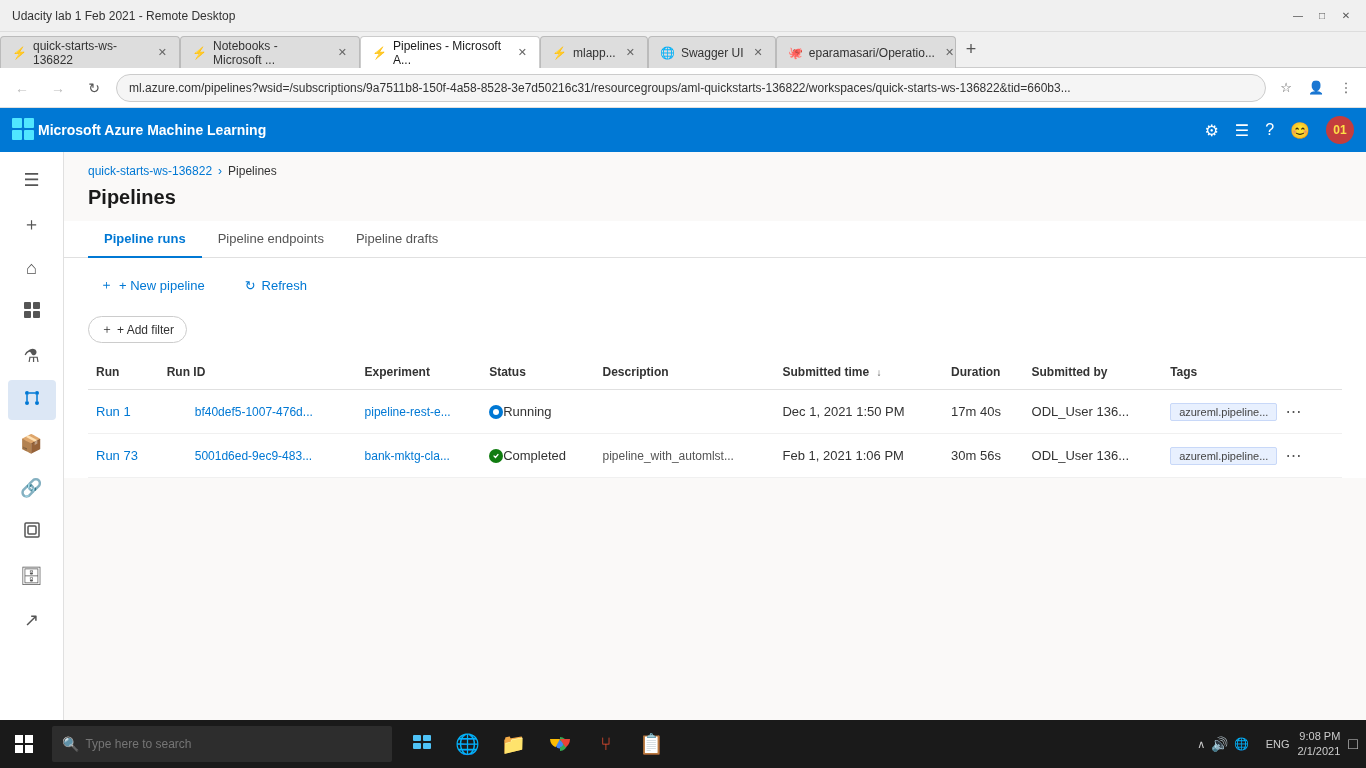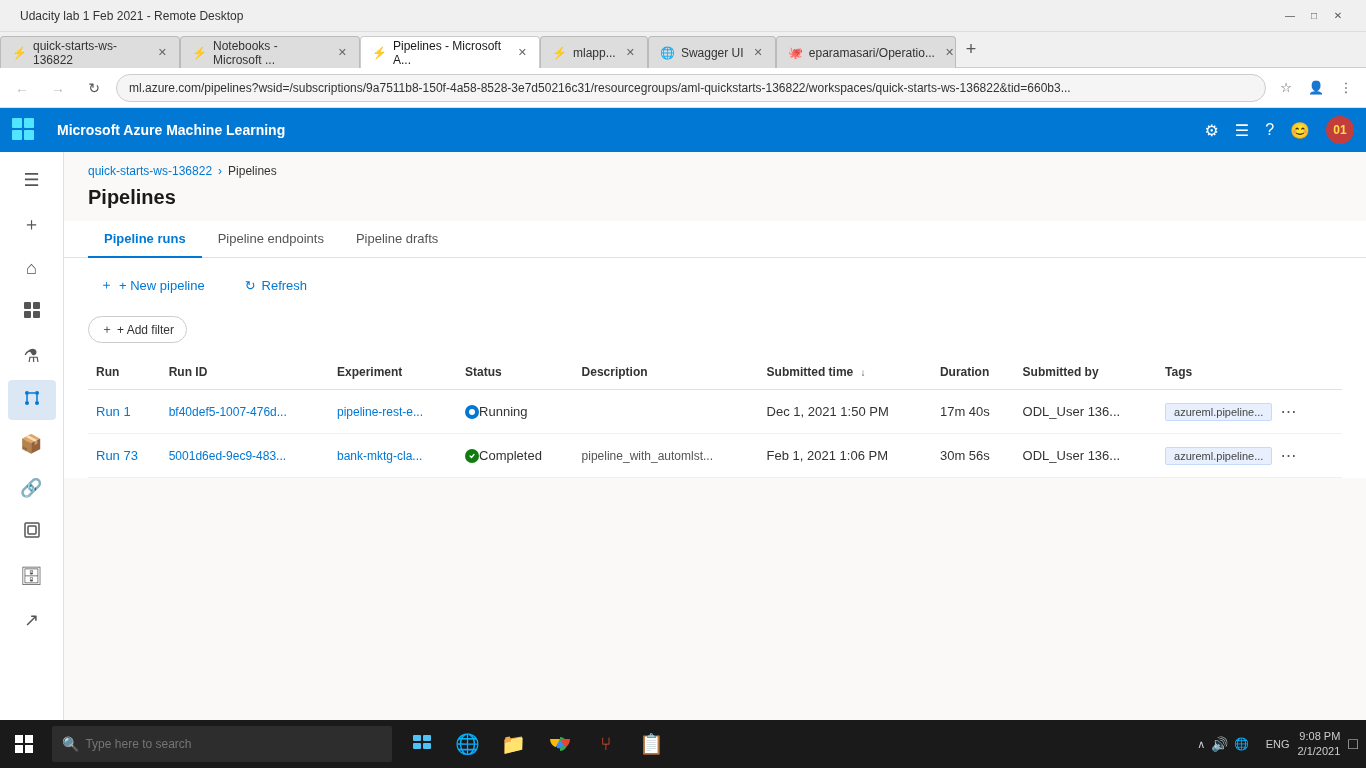--- a/index.html
+++ b/index.html
@@ -4,21 +4,21 @@
   <style>
     * { margin: 0; padding: 0; box-sizing: border-box; }
     body { font-family: 'Segoe UI', Arial, sans-serif; font-size: 13px; background: #f3f2f1; width: 1366px; height: 768px; overflow: hidden; }
 
     
     .title-bar {
       background: #f0f0f0;
       height: 32px;
       display: flex;
       align-items: center;
-      padding: 0 20px;
+      padding: 0 12px;
       font-size: 12px;
       color: #333;
       border-bottom: 1px solid #ddd;
       justify-content: space-between;
     }
     .title-bar-left { display: flex; align-items: center; gap: 8px; }
     .window-controls { display: flex; gap: 8px; }
     .win-btn { width: 16px; height: 16px; display: flex; align-items: center; justify-content: center; font-size: 10px; cursor: pointer; color: #555; }
 
     
@@ -87,21 +87,21 @@
 
     
     .app-header {
       background: #0078d4;
       height: 44px;
       display: flex;
       align-items: center;
       padding: 0 12px;
       justify-content: space-between;
     }
-    .app-header-left { display: flex; align-items: center; gap: 23px; color: #fff; font-size: 14px; font-weight: 600; }
+    .app-header-left { display: flex; align-items: center; gap: 4px; color: #fff; font-size: 14px; font-weight: 600; }
     .app-header-right { display: flex; align-items: center; gap: 16px; }
     .header-icon { color: #fff; font-size: 16px; cursor: pointer; }
 
     .main-layout { display: flex; height: calc(768px - 32px - 36px - 40px - 44px - 48px); }
 
     
     .sidebar {
       width: 64px;
       background: #fff;
       border-right: 1px solid #e0e0e0;
@@ -229,21 +229,21 @@
     }
     thead th .sort-indicator { font-size: 10px; color: #555; margin-left: 4px; }
     tbody tr { border-bottom: 1px solid #f0f0f0; }
     tbody td {
       padding: 12px 8px;
       font-size: 13px;
       color: #333;
       vertical-align: middle;
     }
     .run-link { color: #0078d4; cursor: pointer; text-decoration: none; }
-    .id-link { color: #0078d4; cursor: pointer; font-size: 12px; }
+    .id-link { color: #0078d4; cursor: pointer; font-size: 12px; margin-left: 28px; }
     .exp-link { color: #0078d4; cursor: pointer; font-size: 12px; }
     .status-badge { display: flex; align-items: center; }
     .status-dot { width: 14px; height: 14px; border-radius: 50%; display: flex; align-items: center; justify-content: center; }
     .status-running { background: #0078d4; }
     .status-completed { background: #107c10; }
     .status-dot svg { fill: #fff; }
     .tag-badge {
       background: #e8f0fe;
       border: 1px solid #c8d8f8;
       border-radius: 2px;

